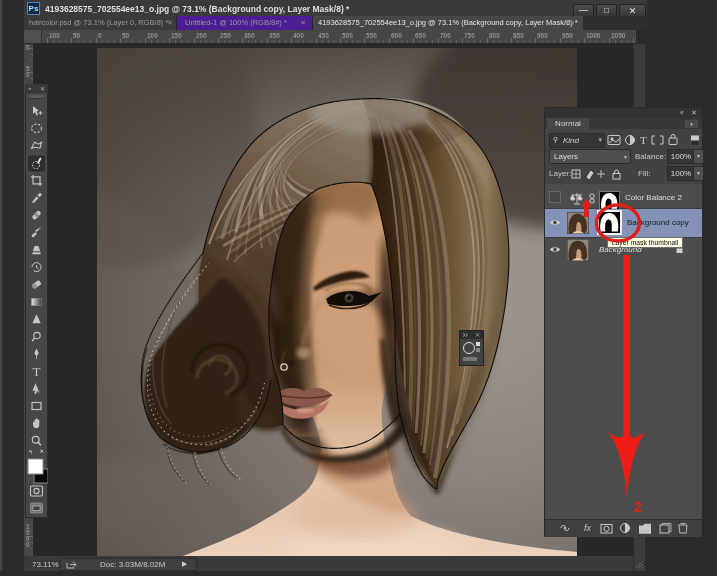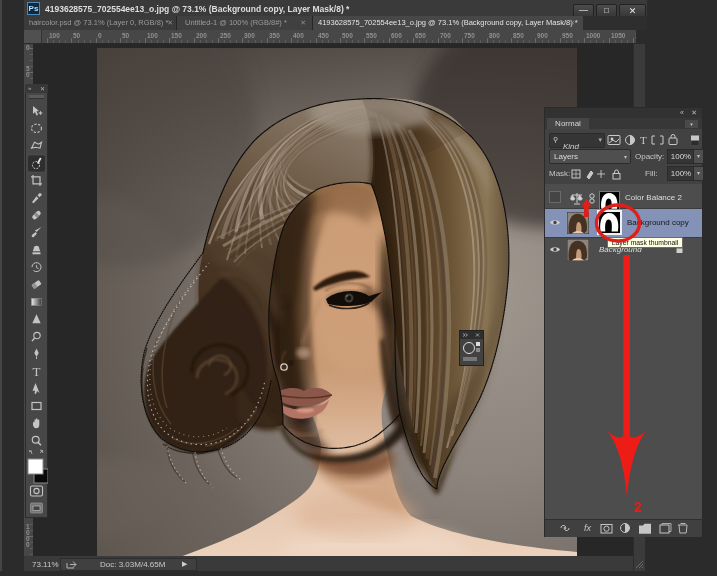--- a/index.html
+++ b/index.html
@@ -36,21 +36,21 @@
 <body>
 <div class="abs" id="leftline"></div>
 <div class="abs" id="titlebar"></div>
 <div class="abs" id="pslogo">Ps</div>
 <div class="abs" id="title">4193628575_702554ee13_o.jpg @ 73.1% (Background copy, Layer Mask/8) *</div>
 <div class="abs winbtn" style="left:573px;width:21px;font-size:9px;line-height:10px;">—</div>
 <div class="abs winbtn" style="left:596px;width:21px;font-size:8px;line-height:12px;">□</div>
 <div class="abs winbtn" style="left:619px;width:27px;font-size:9px;line-height:12px;">✕</div>
 <div class="abs" id="tabbar"></div>
 <div class="abs tab" style="left:24px;width:153px;background:#3b3b3b;border-right:1px solid #262626;padding-left:5px;">haircolor.psd @ 73.1% (Layer 0, RGB/8) *<span class="tabx" style="position:absolute;right:3px;top:0;">✕</span></div>
-<div class="abs tab" style="left:177px;width:136px;background:#404040;border-right:1px solid #262626;padding-left:8px;">Untitled-1 @ 100% (RGB/8#) *<span class="tabx" style="position:absolute;right:6px;top:0;">✕</span></div>
+<div class="abs tab" style="left:177px;width:136px;background:#4c1d95;border-right:1px solid #262626;padding-left:8px;">Untitled-1 @ 100% (RGB/8#) *<span class="tabx" style="position:absolute;right:6px;top:0;">✕</span></div>
 <div class="abs tab" style="left:313px;width:270px;background:#474747;color:#e3e3e3;padding-left:5px;">4193628575_702554ee13_o.jpg @ 73.1% (Background copy, Layer Mask/8) *<span class="tabx" style="position:absolute;right:8px;top:0;">✕</span></div>
 <div class="abs" id="hruler">
     <i class="rtick" style="left:23px"></i>
     <b class="rlab" style="left:25px">100</b>
     <i class="rtick minor" style="left:29px"></i>
     <i class="rtick minor" style="left:35px"></i>
     <i class="rtick minor" style="left:41px"></i>
     <i class="rtick" style="left:47px"></i>
     <b class="rlab" style="left:49px">50</b>
     <i class="rtick minor" style="left:54px"></i>
@@ -406,21 +406,21 @@
 <path d="M100,228 C80,254 60,288 54,316 C50,342 56,364 70,378 C88,392 112,392 130,380" stroke="#dddddd" stroke-dasharray="1 4" fill="none" opacity="0.55"></path>
 <path d="M70,398 C72,412 80,426 90,436 M98,404 C100,418 106,430 116,440 M124,400 C128,414 134,424 144,432" stroke="#e0e0e0" stroke-dasharray="1.5 3" fill="none" opacity="0.6"></path>
 </g>
 </svg></div>
 <div class="abs" id="statusbar">
   <span class="abs" style="left:8px;top:4px;text-align:center;">73.11%</span>
   <span class="abs" style="left:36px;top:2px;width:135px;height:11px;border:1px solid #2d2d2d;background:#404040;"></span>
   <svg class="abs" style="left:42px;top:4px" width="12" height="9">
       <path d="M1,3 v5 h7 M4,4.5 h6 M7,1.5 l3,3 -3,3" stroke="#b5b5b5" stroke-width="1" fill="none"></path>
     </svg>
-  <span class="abs" style="left:76px;top:4px;">Doc: 3.03M/4.65M</span>
+  <span class="abs" style="left:76px;top:4px;">Doc: 3.03M/8.02M</span>
   <span class="abs" style="left:158px;top:4px;color:#cfcfcf;font-size:7px;">▶</span>
 </div>
 <div class="abs" id="vscroll"></div>
 <svg class="abs" style="left:633px;top:556px" width="12" height="15">
     <path d="M3,12 L10,5 M6,12 L10,8 M9,12 L10,11" stroke="#6a6a6a" stroke-width="1" fill="none"></path>
   </svg>
 <div class="abs" id="bottomstrip"></div>
 <div class="abs" id="toolbar"></div>
 <div class="abs" id="tbhead">
     <span style="position:absolute;left:3px;top:1px;font-size:6px;">»</span>
@@ -522,21 +522,21 @@
 <div class="abs" id="lpanel">
 <div class="abs" style="left:0;top:0;width:157px;height:10px;background:#323232;color:#b9b9b9;">
   <span class="abs" style="right:18px;top:1px;font-size:7px;">«</span>
   <span class="abs" style="right:5px;top:1px;font-size:7px;">✕</span>
 </div>
 <div class="abs" style="left:0;top:10px;width:157px;height:11px;background:#373737;"></div>
 <div class="abs" style="left:2px;top:10px;width:42px;height:11px;background:#464646;color:#d5d5d5;font-size:8px;text-align:center;line-height:11px;">Normal</div>
 <div class="abs" style="right:4px;top:12px;width:13px;height:8px;background:#4a4a4a;color:#ccc;font-size:5px;text-align:center;line-height:8px;">▾</div>
 <div class="abs" style="left:4px;top:25px;width:54px;height:13px;background:#353535;border:1px solid #2b2b2b;border-radius:2px;color:#cfcfcf;font-size:8px;">
  <span class="abs" style="left:3px;top:2px;font-size:7px;">⚲</span>
-      <span class="abs" style="left:13px;top:8px;font-style:italic;">Kind</span>
+      <span class="abs" style="left:13px;top:2px;font-style:italic;">Kind</span>
  <span class="abs" style="right:2px;top:2px;font-size:7px;color:#aaa;">▾</span>
 </div>
 <svg class="abs" style="left:62px;top:25px" width="93" height="14" viewBox="0 0 93 14">
  <g stroke="#c9c9c9" fill="none" stroke-width="1">
   <rect x="1" y="2.5" width="12" height="9" rx="1"></rect>
         <circle cx="5" cy="6" r="1.4" fill="#c9c9c9" stroke="none"></circle>
         <path d="M2,10 l4,-3 3,2 3,-3"></path>
   <circle cx="23" cy="7" r="4.5"></circle>
         <path d="M23,2.5 a4.5,4.5 0 0 1 0,9 Z" fill="#c9c9c9" stroke="none"></path>
   <text x="33" y="11" font-size="11" fill="#c9c9c9" stroke="none" font-family="Liberation Serif">T</text>
@@ -544,35 +544,35 @@
   <rect x="62" y="5" width="8" height="6.5" rx="1"></rect>
         <path d="M64,5 v-1.5 a2,2 0 0 1 4,0 V5"></path>
  </g>
  <rect x="84" y="2.5" width="8" height="10" fill="#2d2d2d" stroke="#555" stroke-width="0.5"></rect>
       <rect x="84" y="2.5" width="8" height="5" fill="#c9c9c9"></rect>
 </svg>
 <div class="abs" style="left:4px;top:41px;width:80px;height:13px;background:#4f4f4f;border:1px solid #2b2b2b;border-radius:2px;color:#dadada;font-size:8px;">
  <span class="abs" style="left:4px;top:2px;">Layers</span>
  <span class="abs" style="right:3px;top:3px;font-size:6px;color:#bbb;">▾</span>
 </div>
-<span class="abs" style="left:90px;top:44px;font-size:8px;color:#c5c5c5;">Opacity:</span>
+<span class="abs" style="left:90px;top:44px;font-size:8px;color:#c5c5c5;">Balance:</span>
 <div class="abs" style="left:122px;top:41px;width:26px;height:13px;background:#353535;border:1px solid #2b2b2b;color:#dadada;font-size:8px;text-align:center;line-height:13px;">100%</div>
 <div class="abs" style="left:148px;top:41px;width:9px;height:13px;background:#4f4f4f;border:1px solid #2b2b2b;color:#bbb;font-size:6px;text-align:center;line-height:13px;">▾</div>
-<span class="abs" style="left:4px;top:61px;font-size:8px;color:#c5c5c5;">Mask:</span>
+<span class="abs" style="left:4px;top:61px;font-size:8px;color:#c5c5c5;">Layer:</span>
 <svg class="abs" style="left:26px;top:60px" width="60" height="12" viewBox="0 0 60 12">
  <g stroke="#c9c9c9" fill="none" stroke-width="1">
   <rect x="1" y="2" width="8" height="8"></rect>
         <path d="M1,6 h8 M5,2 v8" stroke-width="0.7"></path>
   <path d="M16,9 l4,-6 2,2 -4,6 Z" fill="#c9c9c9"></path>
   <path d="M30,2 v8 M26,6 h8" stroke-width="0.9"></path>
   <rect x="42" y="5.5" width="7" height="5.5"></rect>
         <path d="M43.5,5.5 v-1.5 a2,2 0 0 1 4,0 V5.5"></path>
  </g>
 </svg>
-<span class="abs" style="left:100px;top:61px;font-size:8px;color:#c5c5c5;">Fill:</span>
+<span class="abs" style="left:93px;top:61px;font-size:8px;color:#c5c5c5;">Fill:</span>
 <div class="abs" style="left:122px;top:58px;width:26px;height:13px;background:#353535;border:1px solid #2b2b2b;color:#dadada;font-size:8px;text-align:center;line-height:13px;">100%</div>
 <div class="abs" style="left:148px;top:58px;width:9px;height:13px;background:#4f4f4f;border:1px solid #2b2b2b;color:#bbb;font-size:6px;text-align:center;line-height:13px;">▾</div>
 <div class="abs" style="left:0;top:76px;width:157px;height:24px;background:#4d4d4d;border-bottom:1px solid #3c3c3c;"></div>
 <div class="abs" style="left:4px;top:83px;width:10px;height:10px;border:1px solid #6a6a6a;background:#454545;"></div>
 <svg class="abs" style="left:25px;top:84px" width="14" height="13" viewBox="0 0 14 13">
       <g stroke="#d0d0d0" fill="none" stroke-width="1">
         <path d="M7,1 v10 M2,3 h10"></path>
         <path d="M2,3 l-1.5,3.5 a2.2,1.8 0 0 0 4.4,0 Z" fill="#d0d0d0" stroke-width="0.6"></path>
         <path d="M12,3 l-1.5,3.5 a2.2,1.8 0 0 0 4.4,0 Z" fill="#d0d0d0" stroke-width="0.6" transform="translate(-2.6,0)"></path>
         <path d="M4,12 h6"></path>

